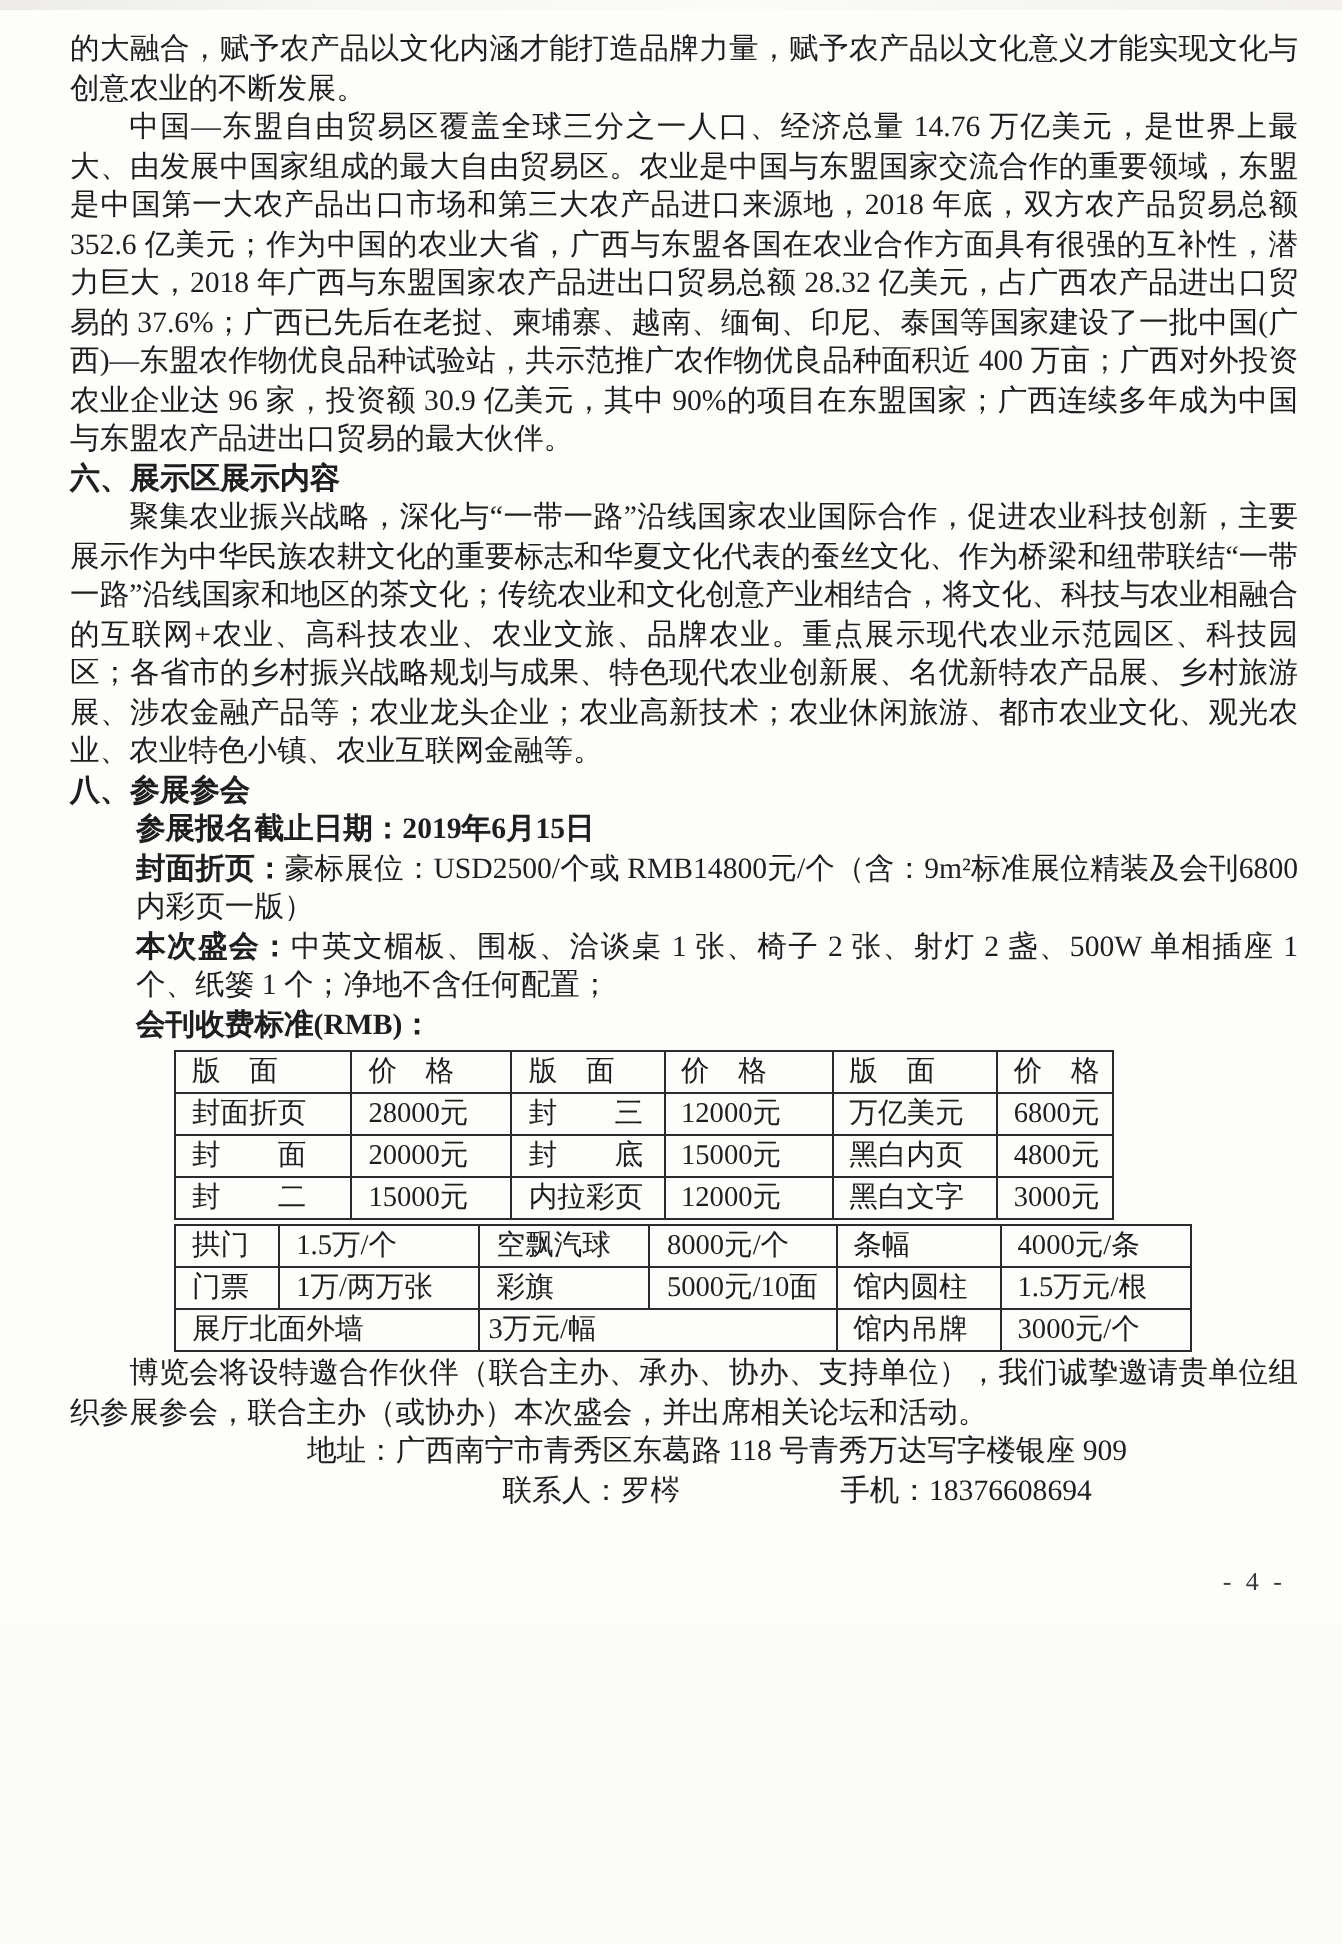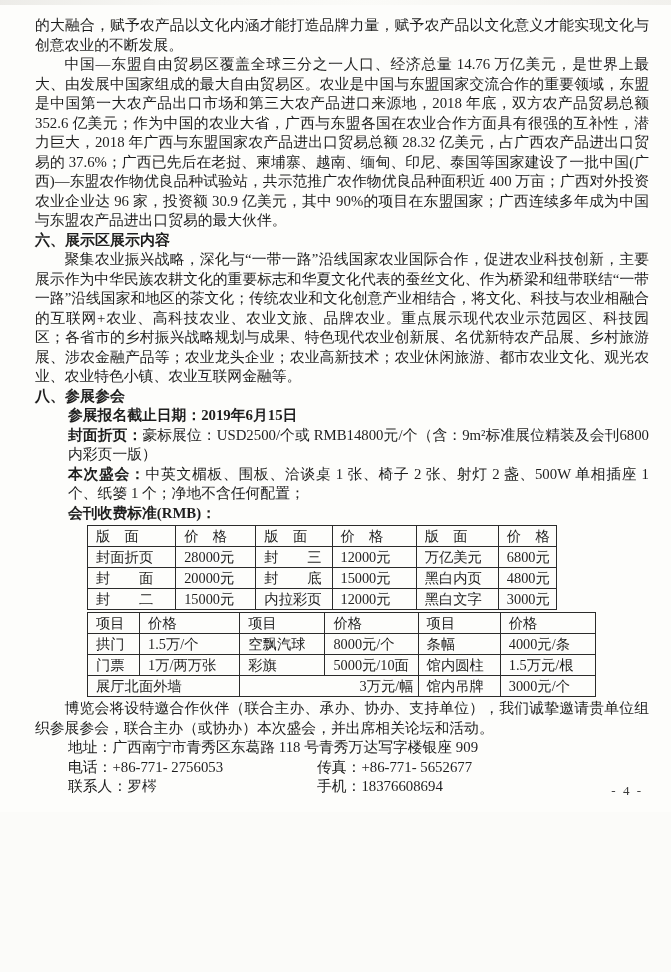--- a/index.html
+++ b/index.html
@@ -28,37 +28,37 @@
     text-align:justify; text-indent:2em;
   }
   .para.noindent { text-indent:0; }
   h3.sec {
     margin:0; font-size:15px; line-height:19.5px; font-weight:bold;
   }
   .sub { margin-left:33px; }
   .line {
     margin:0; font-size:14.8px; line-height:19.5px; text-align:justify;
   }
-  .line.cols { text-align:left; }
+  .line.cols { text-align:center; }
   .bold { font-weight:bold; }
   .col-left { display:inline-block; width:249px; }
   table {
     border-collapse:collapse;
     table-layout:fixed;
     margin:2px 0 2px 52px;
     font-size:14.3px;
   }
   td {
     border:1px solid #2b2b2b;
     padding:1px 4px 1px 8px;
     line-height:18px;
     white-space:nowrap;
     overflow:hidden;
   }
-  td.center { text-align:right; padding-left:4px;margin-top:45px; }
+  td.center { text-align:left; padding-left:4px;margin-top:45px; }
   .pagenum {
     position:absolute; right:28px; bottom:13px;
     font-size:13px; letter-spacing:2px; color:#3a3a3a;
   }
 </style>
 </head>
 <body>
 
 <div class="page">
   <div class="scan-top"></div>
@@ -126,28 +126,20 @@
   <table style="width:509px;">
     <colgroup>
       <col style="width:52px">
         <col style="width:100px">
         <col style="width:85px">
       <col style="width:93px">
         <col style="width:82px">
         <col style="width:95px">
     </colgroup>
     <tbody>
-        <tr>
-      <td>项目</td>
-      <td>价格</td>
-      <td>项目</td>
-      <td>价格</td>
-      <td>项目</td>
-      <td>价格</td>
-    </tr>
     <tr>
       <td>拱门</td>
       <td>1.5万/个</td>
       <td>空飘汽球</td>
       <td>8000元/个</td>
       <td>条幅</td>
       <td>4000元/条</td>
     </tr>
     <tr>
       <td>门票</td>
@@ -163,18 +155,17 @@
       <td>馆内吊牌</td>
       <td>3000元/个</td>
     </tr>
   </tbody>
     </table>
 
   <p class="para">博览会将设特邀合作伙伴（联合主办、承办、协办、支持单位），我们诚挚邀请贵单位组织参展参会，联合主办（或协办）本次盛会，并出席相关论坛和活动。</p>
 
   <div class="sub">
     <p class="line cols"><span>地址：</span><span>广西南宁市青秀区东葛路 118 号青秀万达写字楼银座 909</span></p>
-    <p class="line cols"><span class="col-left"><span>电话：</span><span>+86-771- 2756053</span></span><span><span>传真：</span><span>+86-771- 5652677</span></span></p>
     <p class="line cols"><span class="col-left"><span>联系人：</span><span>罗梣</span></span><span><span>手机：</span><span>18376608694</span></span></p>
   </div>
 
   <div class="pagenum">- 4 -</div>
 </div>
 
 </body></html>

